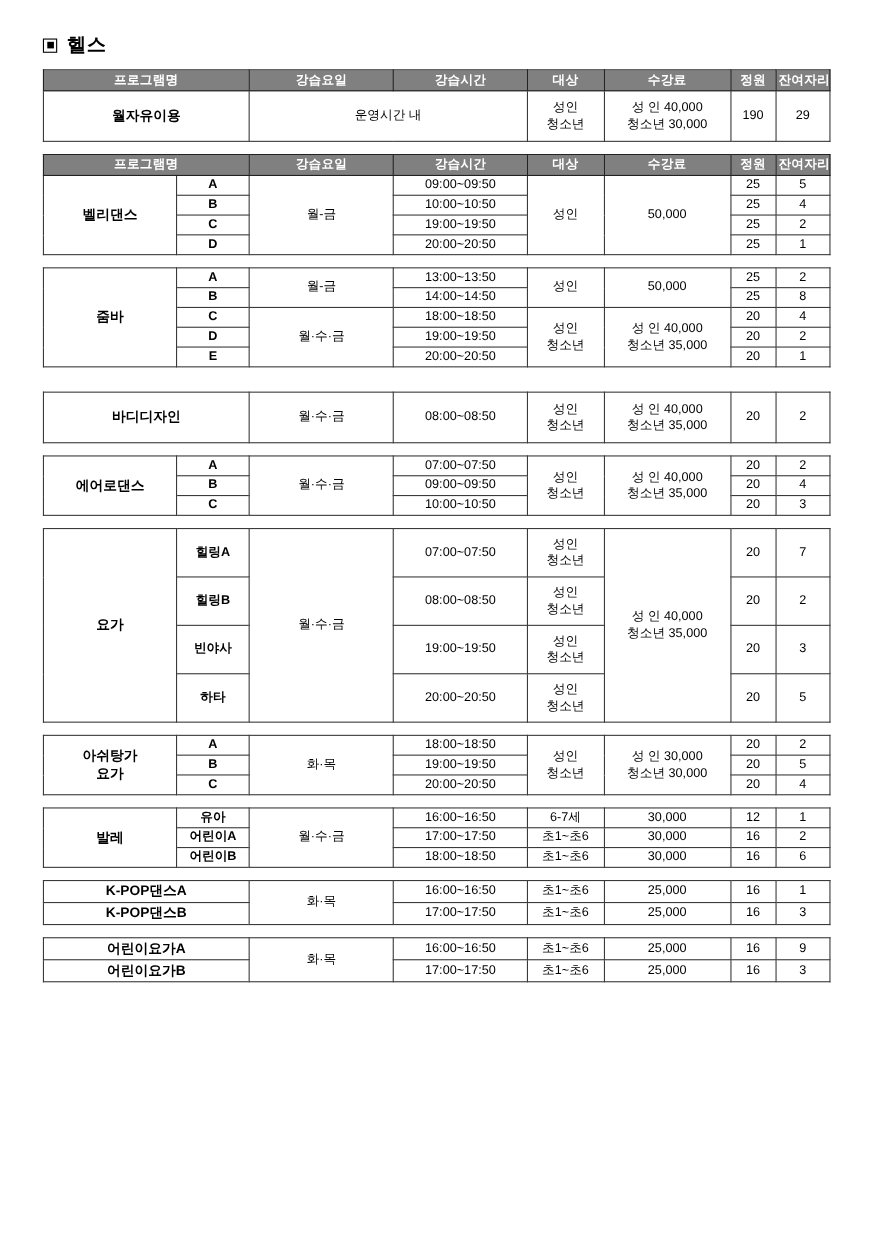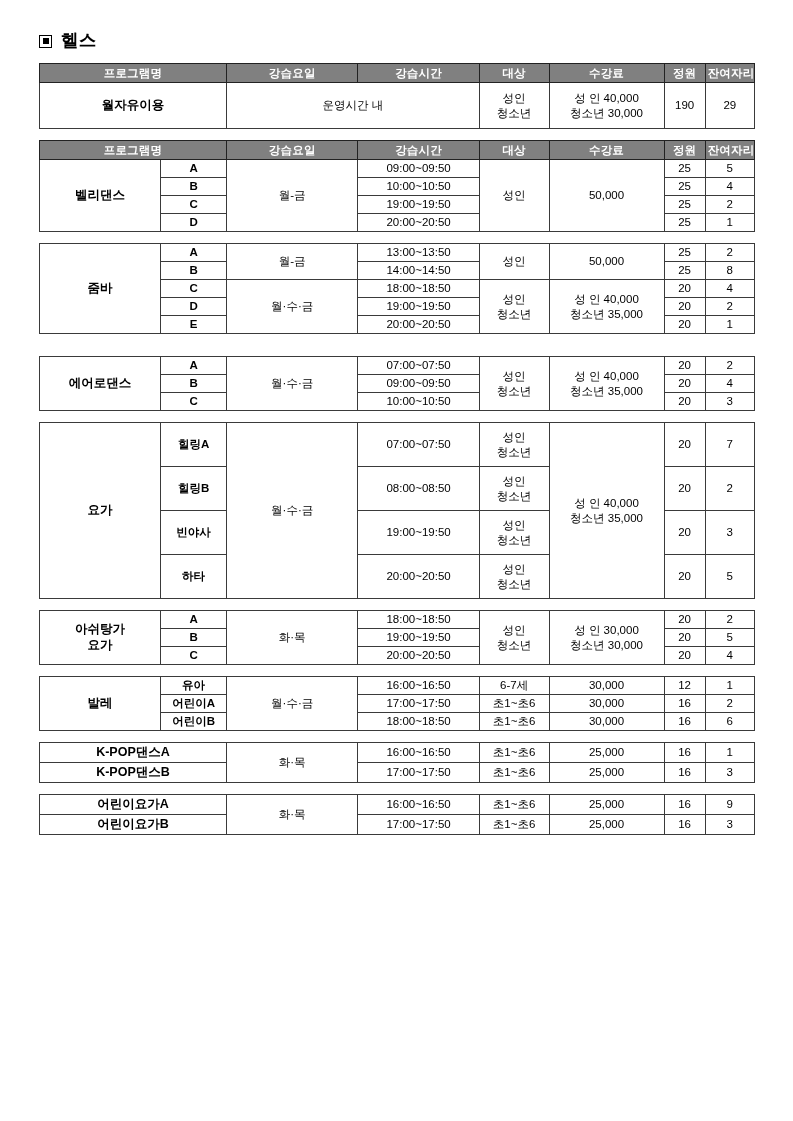--- a/index.html
+++ b/index.html
@@ -276,20 +276,46 @@
         <col class="c-target">
           <col class="c-fee">
           <col class="c-cap">
           <col class="c-left">
       </colgroup>
       <tbody>
       </tbody>
     </table>
   </div>
 
+  <div class="blk">
+    <table class="tbl">
+      <colgroup>
+        <col class="c-progfull">
+          <col class="c-days">
+          <col class="c-time">
+        <col class="c-target">
+          <col class="c-fee">
+          <col class="c-cap">
+          <col class="c-left">
+      </colgroup>
+      <tbody>
+        <tr style="height:46px">
+          <td class="prog">바디디자인</td>
+          <td>월·수·금</td>
+          <td>08:00~08:50</td>
+          <td class="target">성인
+청소년</td>
+          <td class="fee">성  인 40,000
+청소년 35,000</td>
+          <td>20</td>
+          <td>2</td>
+        </tr>
+      </tbody>
+    </table>
+  </div>
 
   <div class="blk">
     <table class="tbl">
       <colgroup>
         <col class="c-prog">
           <col class="c-sub">
           <col class="c-days">
           <col class="c-time">
         <col class="c-target">
           <col class="c-fee">

